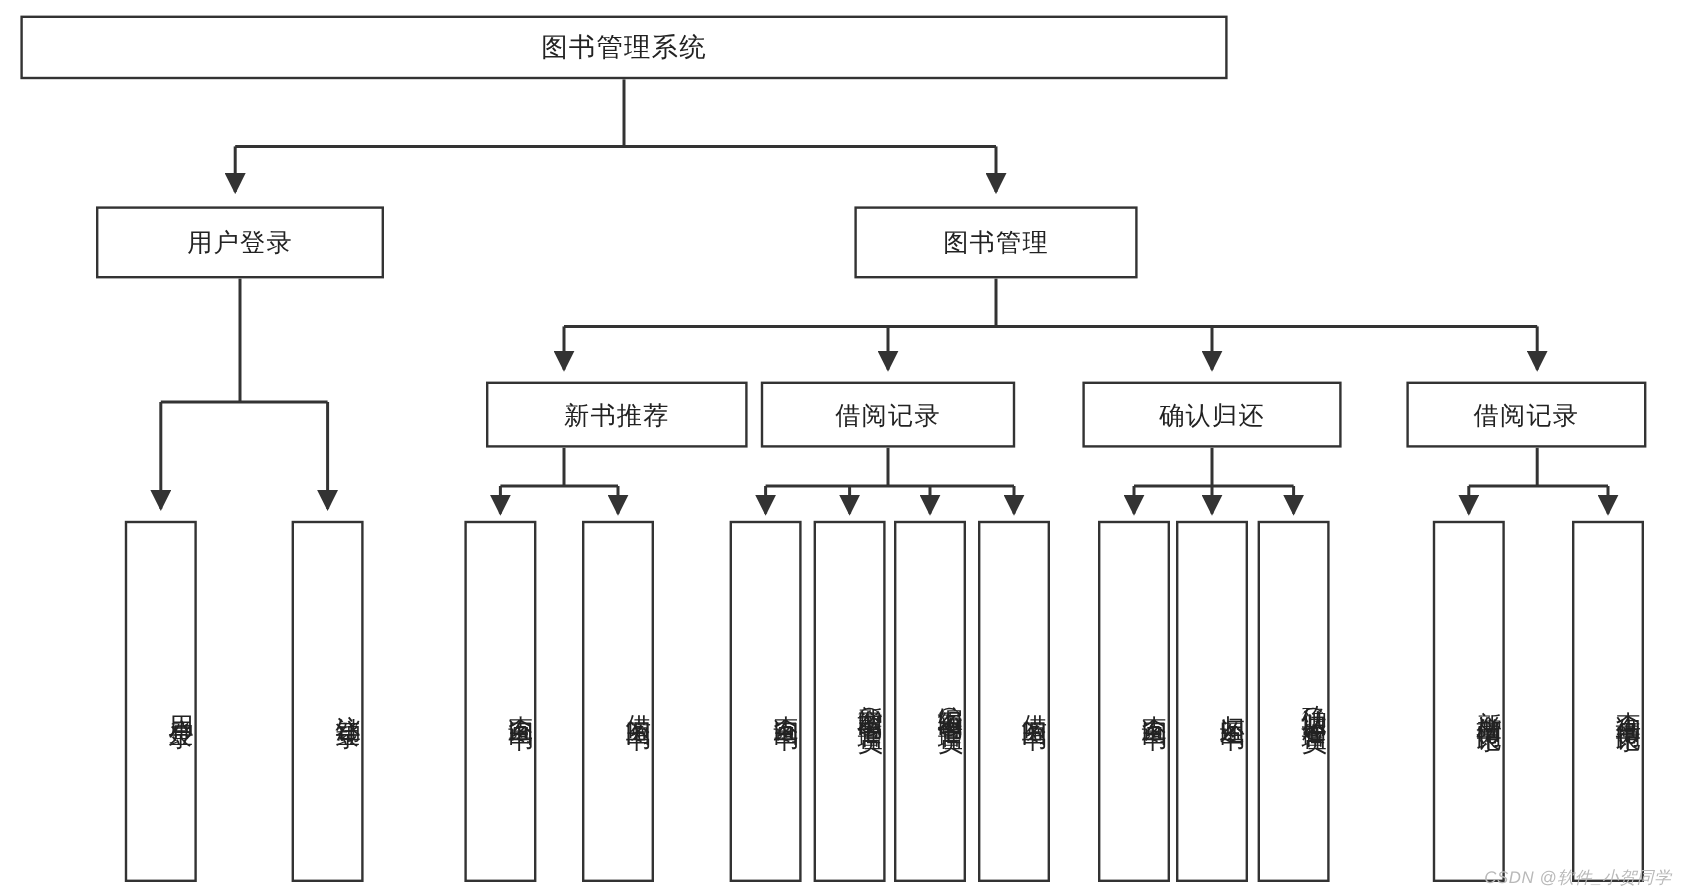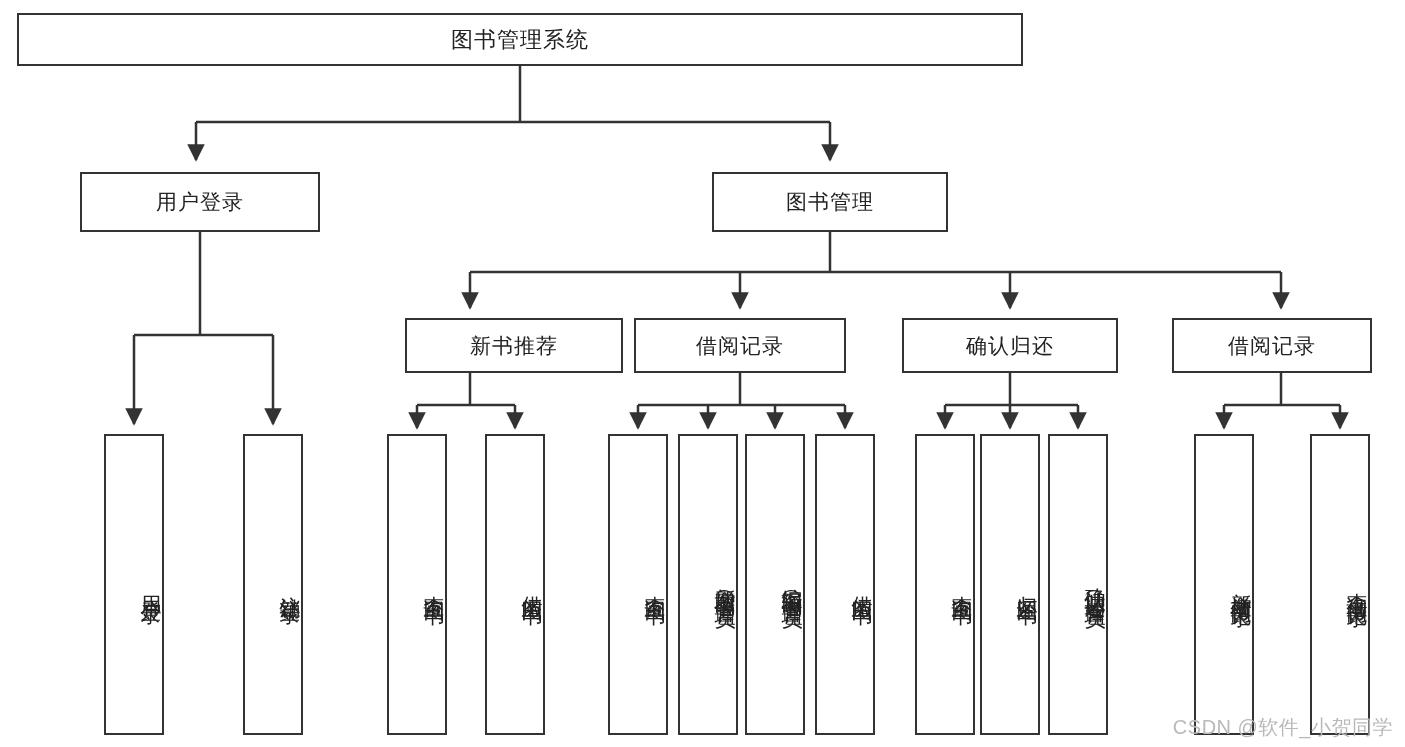--- a/index.html
+++ b/index.html
@@ -60,24 +60,25 @@
     display: block;
   }
   .node.vert.center .vtext {
     margin-top: auto;
     margin-bottom: auto;
   }
   .watermark {
     position: absolute;
     right: 12px;
     bottom: 6px;
-    font-size: 20px;
+    font-size: 14px;
     color: #b9b9b9;
     letter-spacing: 0.5px;
     white-space: nowrap;
+    font-style: italic;
   }
 </style>
 </head>
 <body>
 
 <div id="canvas" style="background: rgb(255, 255, 255);">
 
   <svg class="wires" viewBox="0 0 1405 747" xmlns="http://www.w3.org/2000/svg">
     <defs>
       <marker id="arrow" viewBox="0 0 10 10" refX="9" refY="5" markerWidth="7" markerHeight="7" orient="auto-start-reverse">

